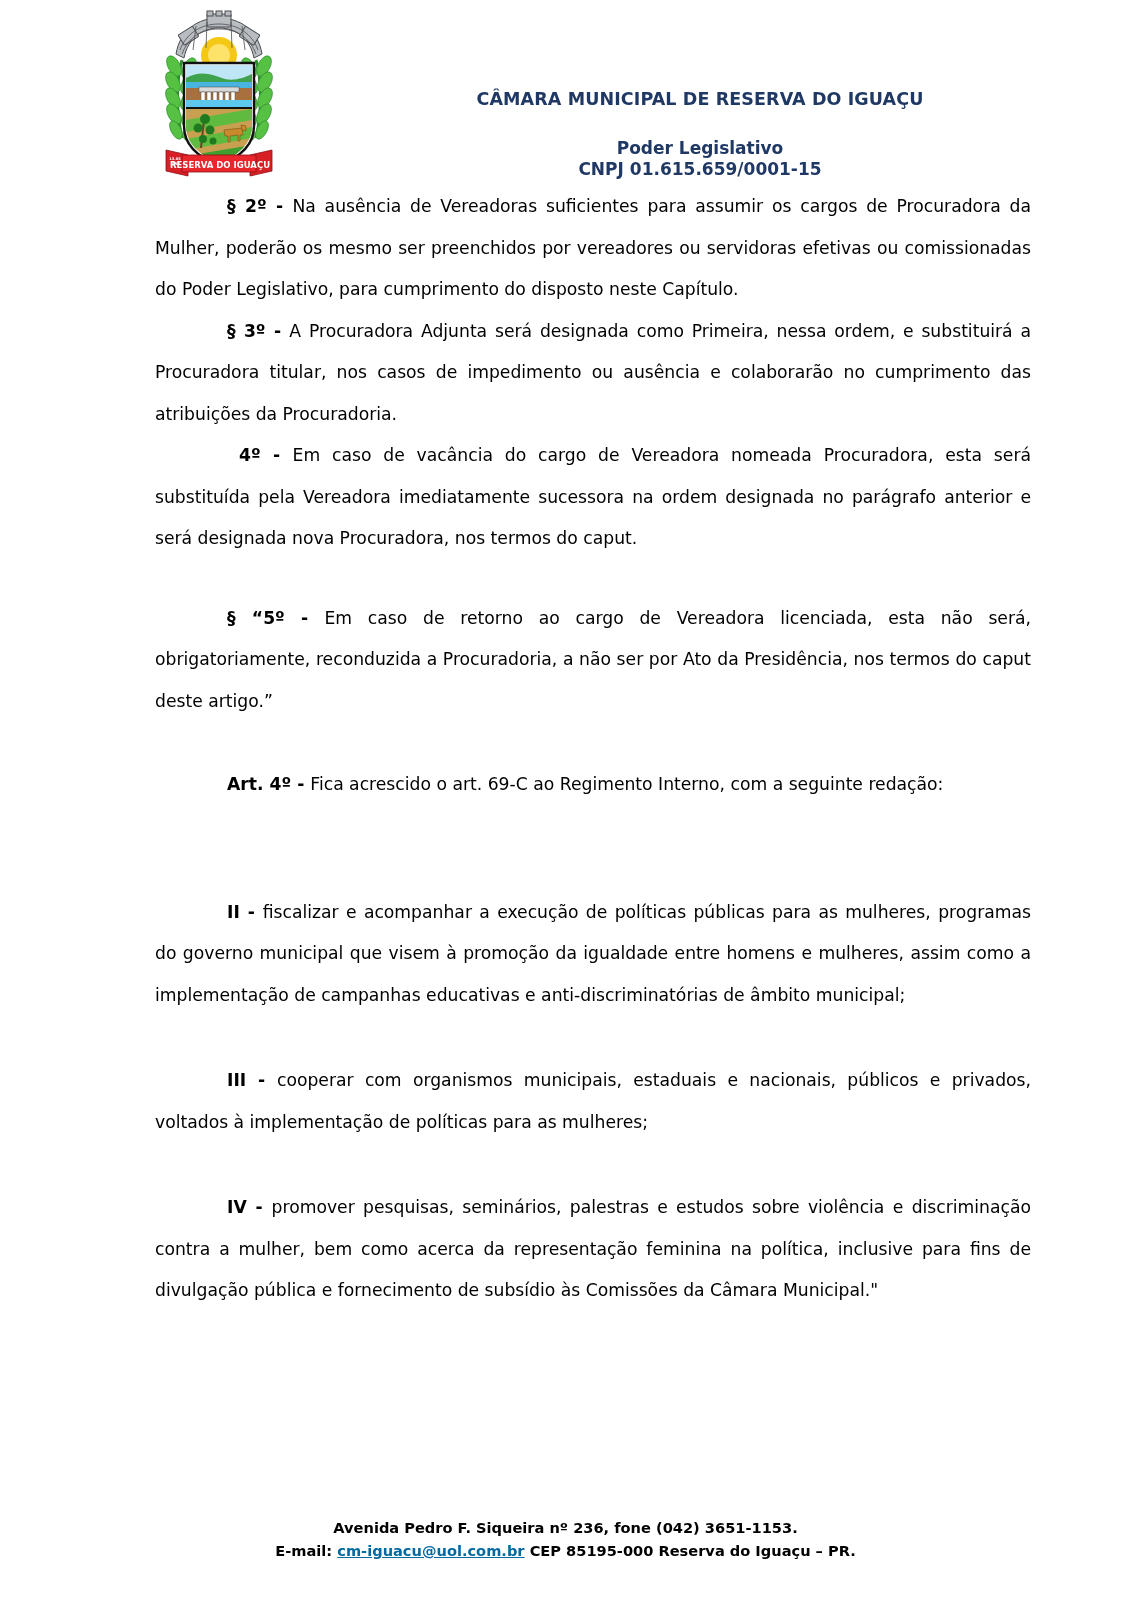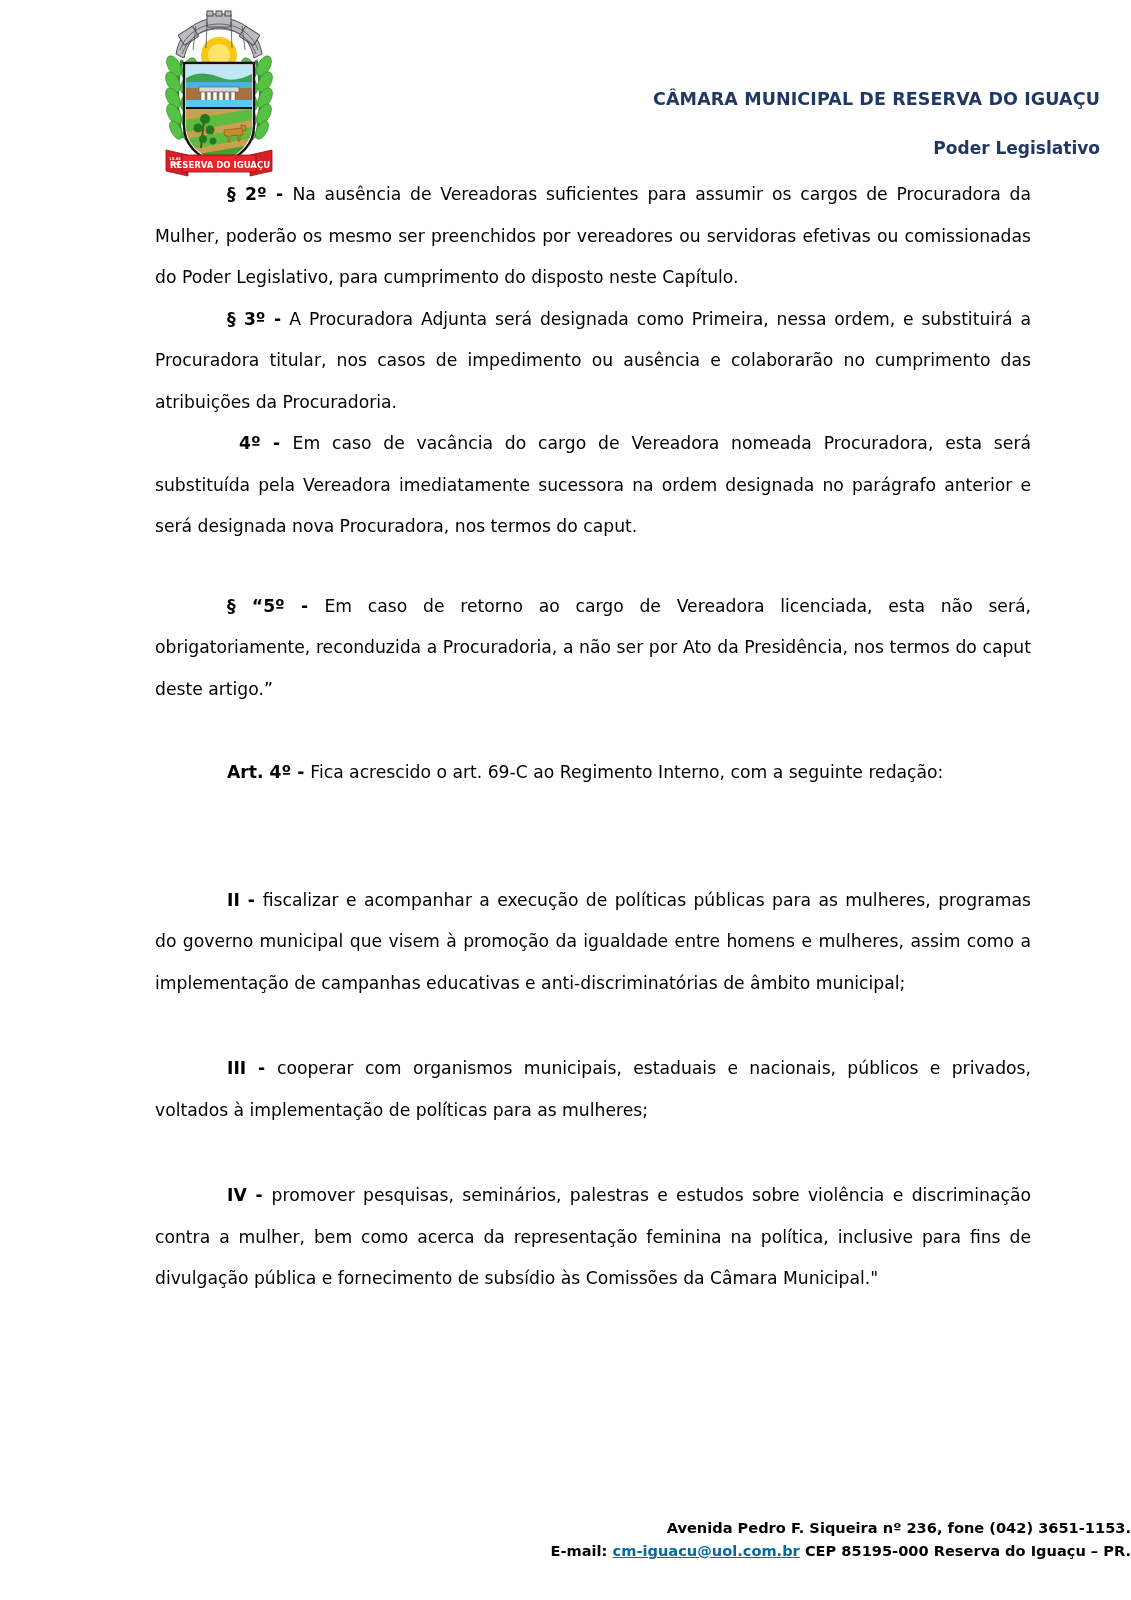--- a/index.html
+++ b/index.html
@@ -34,35 +34,35 @@
     left: 160px;
     top: 8px;
     width: 118px;
     height: 172px;
   }
   .header-text {
     position: absolute;
     left: 300px;
     top: 88px;
     width: 800px;
-    text-align: right;
+    text-align: center;
     color: #1F3864;
     font-family: "DejaVu Sans", sans-serif;
     font-weight: bold;
     line-height: 1.26;
   }
   .header-line-1 { font-size: 17.5px; letter-spacing: 0.1px; }
   .header-line-2 { font-size: 17px; margin-top: 28px; }
   .header-line-3 { font-size: 17px; }
 
   
   .doc-body {
     position: absolute;
     left: 155px;
-    top: 174px;
+    top: 186px;
     width: 876px;
   }
   p.para {
     margin: 0;
     font-family: "DejaVu Sans", sans-serif;
     font-size: 17.2px;
     line-height: 41.5px;
     text-align: justify;
     text-justify: inter-word;
     color: #000;
@@ -74,21 +74,21 @@
   .gap-md { height: 38px; }
   .gap-lg { height: 42px; }
   .gap-xl { height: 44px; }
 
   
   .footer {
     position: absolute;
     left: 0;
     bottom: 38px;
     width: 1131px;
-    text-align: right;
+    text-align: center;
     font-family: "DejaVu Sans", sans-serif;
     font-size: 14.6px;
     font-weight: bold;
     line-height: 23px;
     color: #000;
   }
   .footer a, .footer .maillink {
     color: #0369a1;
     text-decoration: underline;
   }
@@ -210,20 +210,21 @@
           <text x="60" y="160" font-family="DejaVu Sans, sans-serif" font-size="8.5" font-weight="bold" fill="#ffffff" text-anchor="middle">RESERVA DO IGUAÇU</text>
           <text x="15" y="152" font-family="DejaVu Sans, sans-serif" font-size="3.6" font-weight="bold" fill="#ffffff" text-anchor="middle">13.05</text>
           <text x="15" y="157" font-family="DejaVu Sans, sans-serif" font-size="3.6" font-weight="bold" fill="#ffffff" text-anchor="middle">1993</text>
         </g>
       </svg>
     </div>
 
     <div class="header-text">
       <div class="header-line-1">CÂMARA MUNICIPAL DE RESERVA DO IGUAÇU</div>
       <div class="header-line-2">Poder Legislativo</div>
+      <div class="header-line-3">CNPJ 01.615.659/0001-15</div>
     </div>
   </div>
 
   <div class="doc-body">
 
     <p class="para indent"><b>§ 2º - </b><span>Na ausência de Vereadoras suficientes para assumir os cargos de Procuradora da Mulher, poderão os mesmo ser preenchidos por vereadores ou servidoras efetivas ou comissionadas do Poder Legislativo, para cumprimento do disposto neste Capítulo.</span></p>
 
     <p class="para indent"><b>§ 3º - </b><span>A Procuradora Adjunta será designada como Primeira, nessa ordem, e substituirá a Procuradora titular, nos casos de impedimento ou ausência e colaborarão no cumprimento das atribuições da Procuradoria.</span></p>
 
     <p class="para indent-lg"><b>4º - </b><span>Em caso de vacância do cargo de Vereadora nomeada Procuradora, esta será substituída pela Vereadora imediatamente sucessora na ordem designada no parágrafo anterior e será designada nova Procuradora, nos termos do caput.</span></p>

